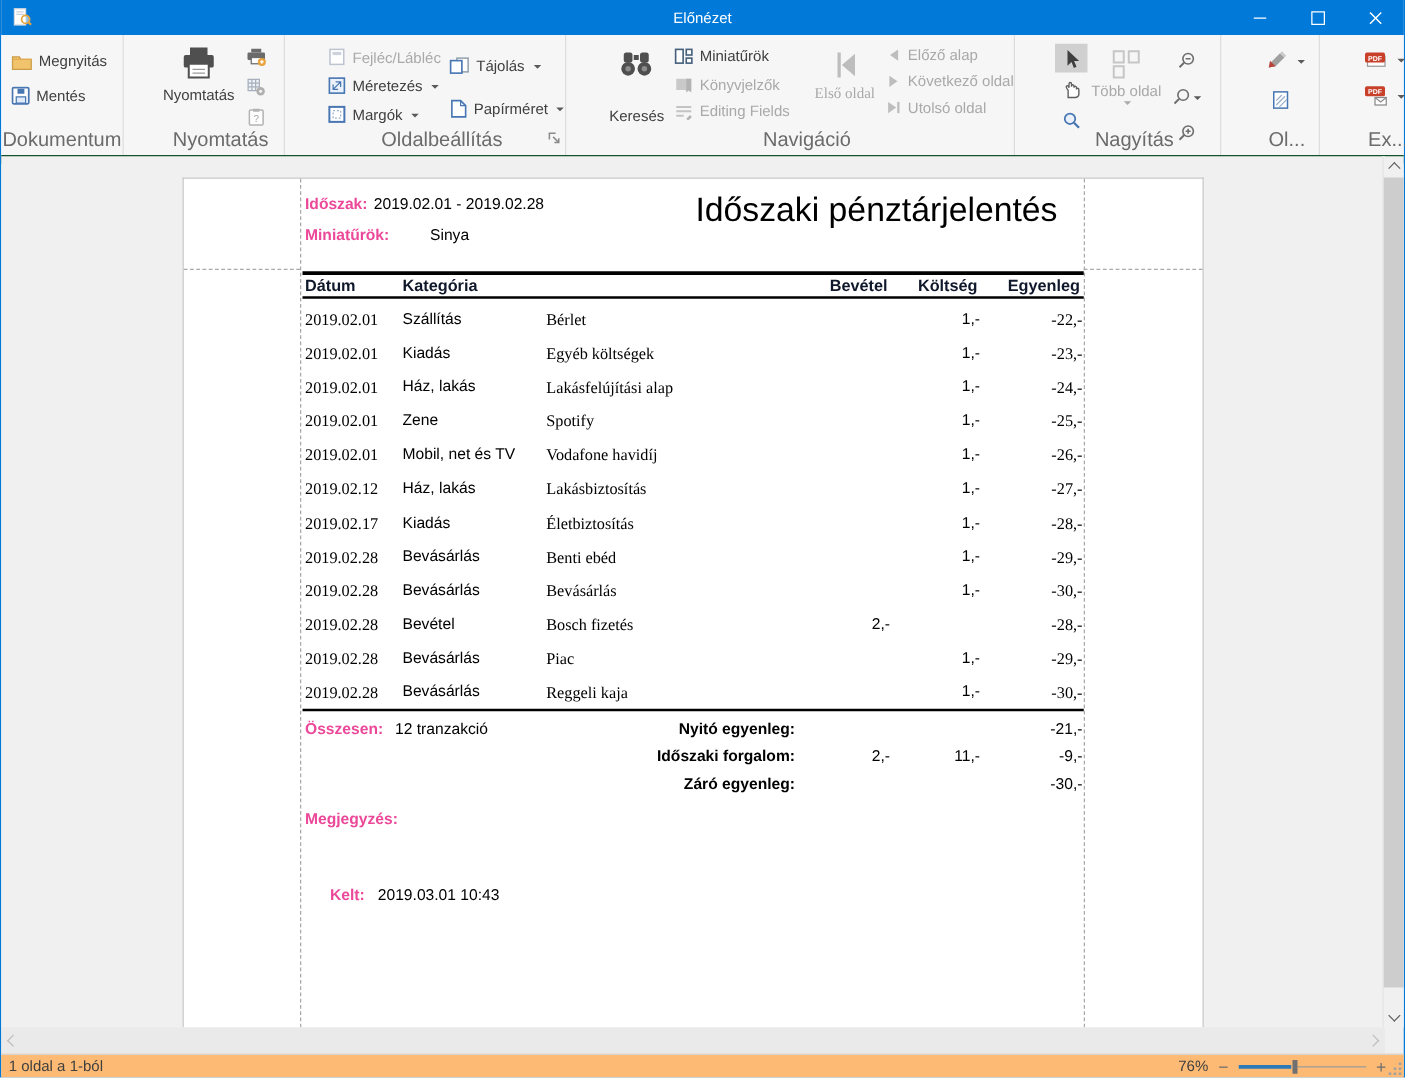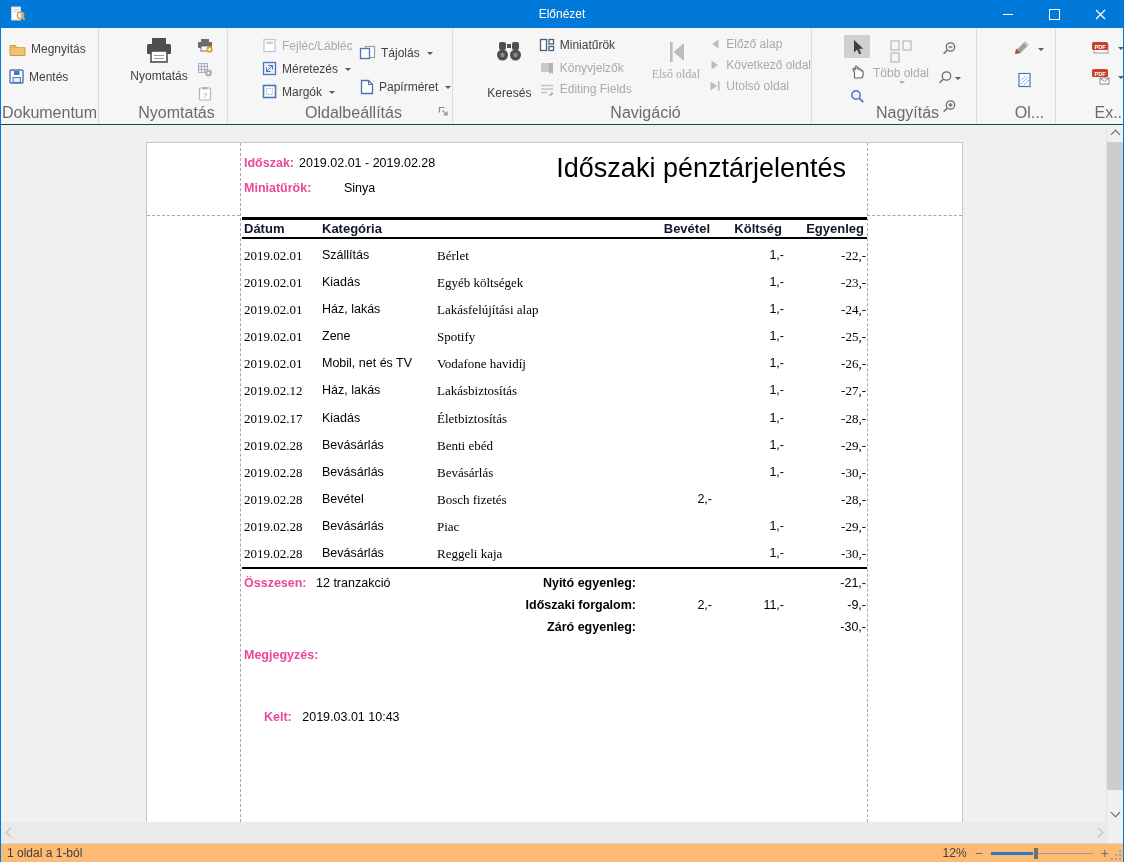--- a/index.html
+++ b/index.html
@@ -540,21 +540,21 @@
         <span class="chev left"></span>
       </div>
     <div class="sarrow" style="right:0;top:2px;">
         <span class="chev right"></span>
       </div>
   </div>
 
   <div class="statusbar">
     <span class="sb-left">1 oldal a 1-ból</span>
     <div class="sb-right">
-      <span>12%</span>
+      <span>76%</span>
       <span class="zoom-sign">−</span>
       <div class="ztrack">
         <div class="zfill"></div>
         <div class="zrest"></div>
         <div class="zthumb"></div>
       </div>
       <span class="zoom-sign">+</span>
     </div>
     <div class="grip"></div>
   </div>

